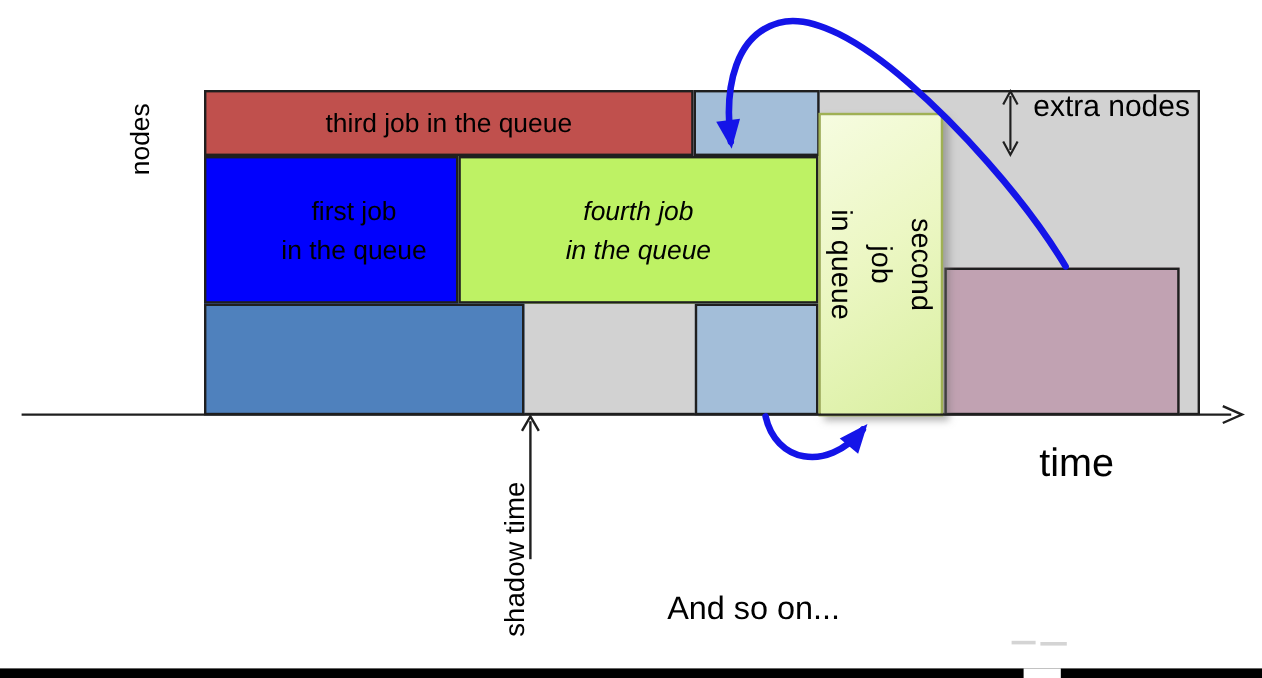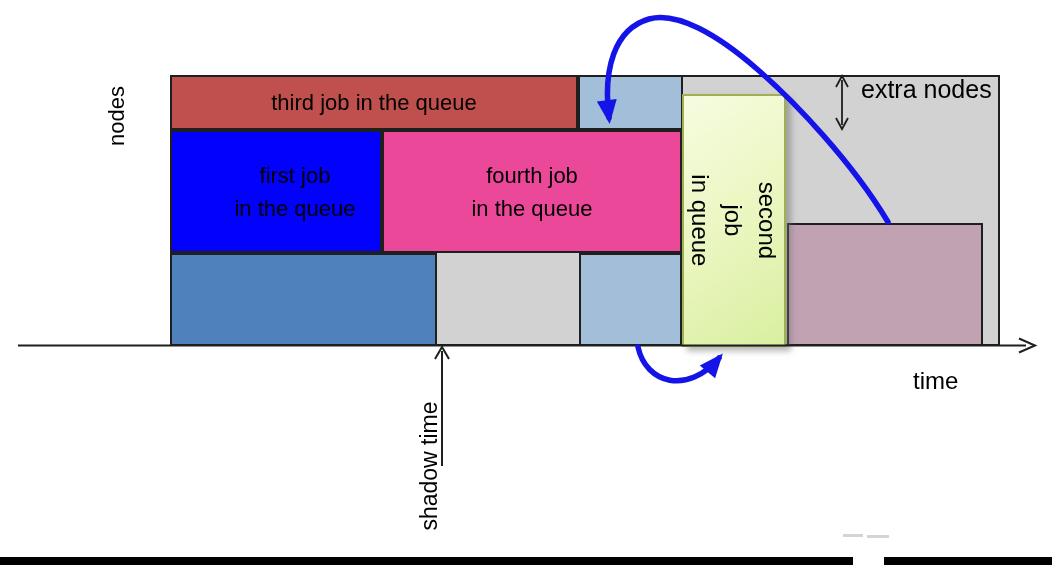--- a/index.html
+++ b/index.html
@@ -35,21 +35,21 @@
     background: linear-gradient(145deg, #f6fce0 0%, #ecf7c4 45%, #d9efa0 100%);
     box-shadow: 5px 4px 6px rgba(110,110,110,0.5);
     z-index: 4;
   }
   .green-lbl { transform: rotate(90deg); font-size: 24px; line-height: 1.4; white-space: pre-line; text-align: center; }
 
   .float-lbl { position: absolute; display: flex; align-items: center; justify-content: center; }
   .nodes-lbl  { left: 57px;  top: 101px; width: 120px; height: 30px; transform: rotate(-90deg); font-size: 22px; }
   .shadow-lbl { left: 349px; top: 452px; width: 160px; height: 28px; transform: rotate(-90deg); font-size: 23px; }
   .extra-lbl  { left: 861px; top: 75px;  font-size: 25px; white-space: nowrap; }
-  .time-lbl   { left: 913px; top: 367px; font-size: 24px; }
+  .time-lbl   { left: 866px; top: 367px; font-size: 33px; }
   .andso-lbl  { left: 528px; top: 492px; width: 200px; font-size: 27px; }
 
   .overlay { position: absolute; left: 0; top: 0; z-index: 10; pointer-events: none; }
 
   .bottom-bar { position: absolute; left: 0; top: 557px; width: 1052px; height: 8px; background: #000; z-index: 11; }
   .bar-notch  { position: absolute; left: 853px; top: 557px; width: 31px; height: 8px; background: #fff; z-index: 12; }
   .bar-dash1  { position: absolute; left: 843px; top: 534px; width: 20px; height: 3px; background: #d4d4d4; z-index: 12; }
   .bar-dash2  { position: absolute; left: 867px; top: 535px; width: 22px; height: 3px; background: #d4d4d4; z-index: 12; }
 </style>
 </head>
@@ -63,41 +63,42 @@
     <span class="lbl">third job in the queue</span>
   </div>
 
   <div class="box topblue" style="background-color: rgb(163, 190, 217);"></div>
 
   <div class="box firstjob" style="background-color: rgb(1, 1, 253); padding-left: 38px;">
     <span class="lbl">first job
 in the queue</span>
   </div>
 
-  <div class="box fourthjob" style="background-color: #ec4899;">
+  <div class="box fourthjob" style="background-color: #bef264; font-style: italic;">
     <span class="lbl">fourth job
 in the queue</span>
   </div>
 
   <div class="box steel" style="background-color: rgb(79, 129, 189);"></div>
 
   <div class="box bottomblue" style="background-color: rgb(163, 190, 217);"></div>
 
   <div class="box pink" style="background-color: rgb(193, 162, 178);"></div>
 
 
   <div class="box green">
     <span class="lbl green-lbl">second job
 in queue</span>
   </div>
 
   <div class="float-lbl nodes-lbl">nodes</div>
   <div class="float-lbl shadow-lbl">shadow time</div>
   <div class="float-lbl extra-lbl">extra nodes</div>
   <div class="float-lbl time-lbl">time</div>
+  <div class="float-lbl andso-lbl">And so on...</div>
 
   <svg class="overlay" width="1052" height="565" viewBox="0 0 1052 565">
     <defs>
       <marker id="bluehead" markerUnits="userSpaceOnUse" markerWidth="30" markerHeight="30" refX="19" refY="13" orient="auto">
         <path d="M1,3 L25,13 L1,23 Z" fill="#1414e8"></path>
       </marker>
     </defs>
 
     <g>
       <line x1="18" y1="345.5" x2="1026" y2="345.5" stroke="#1f1f1f" stroke-width="2"></line>

